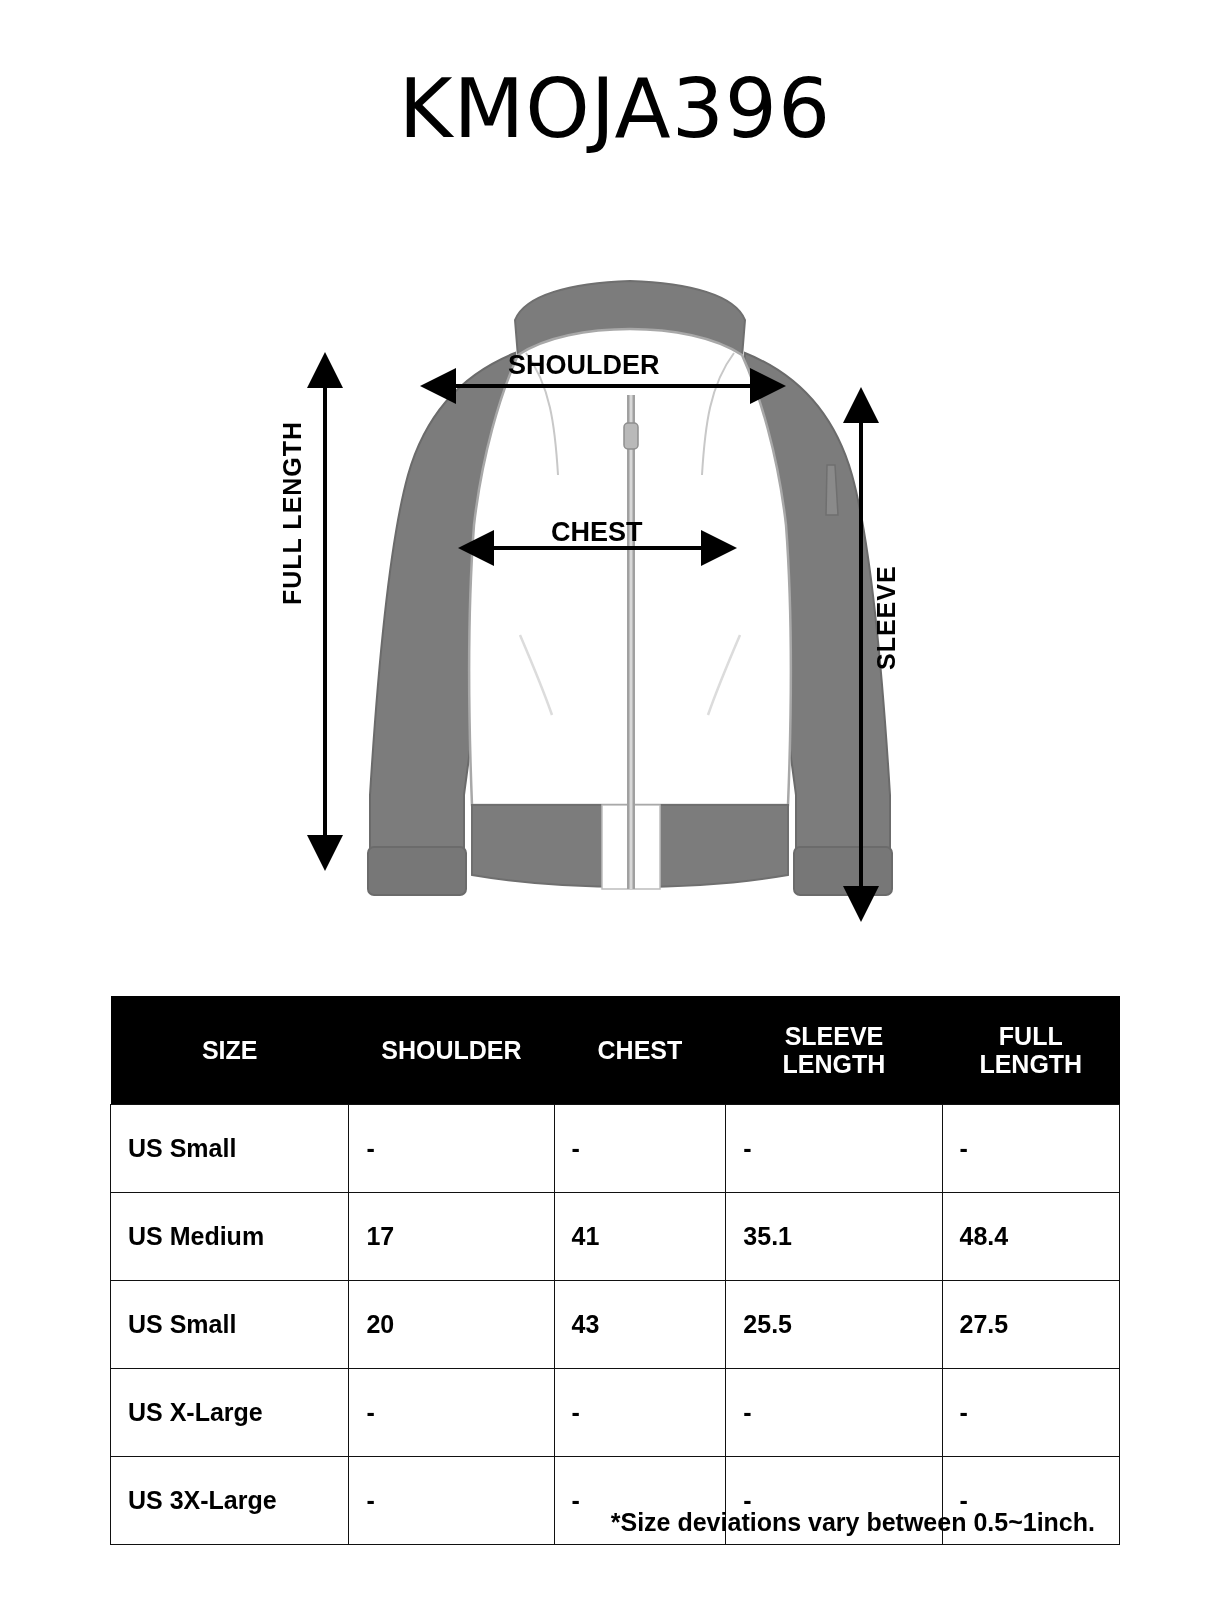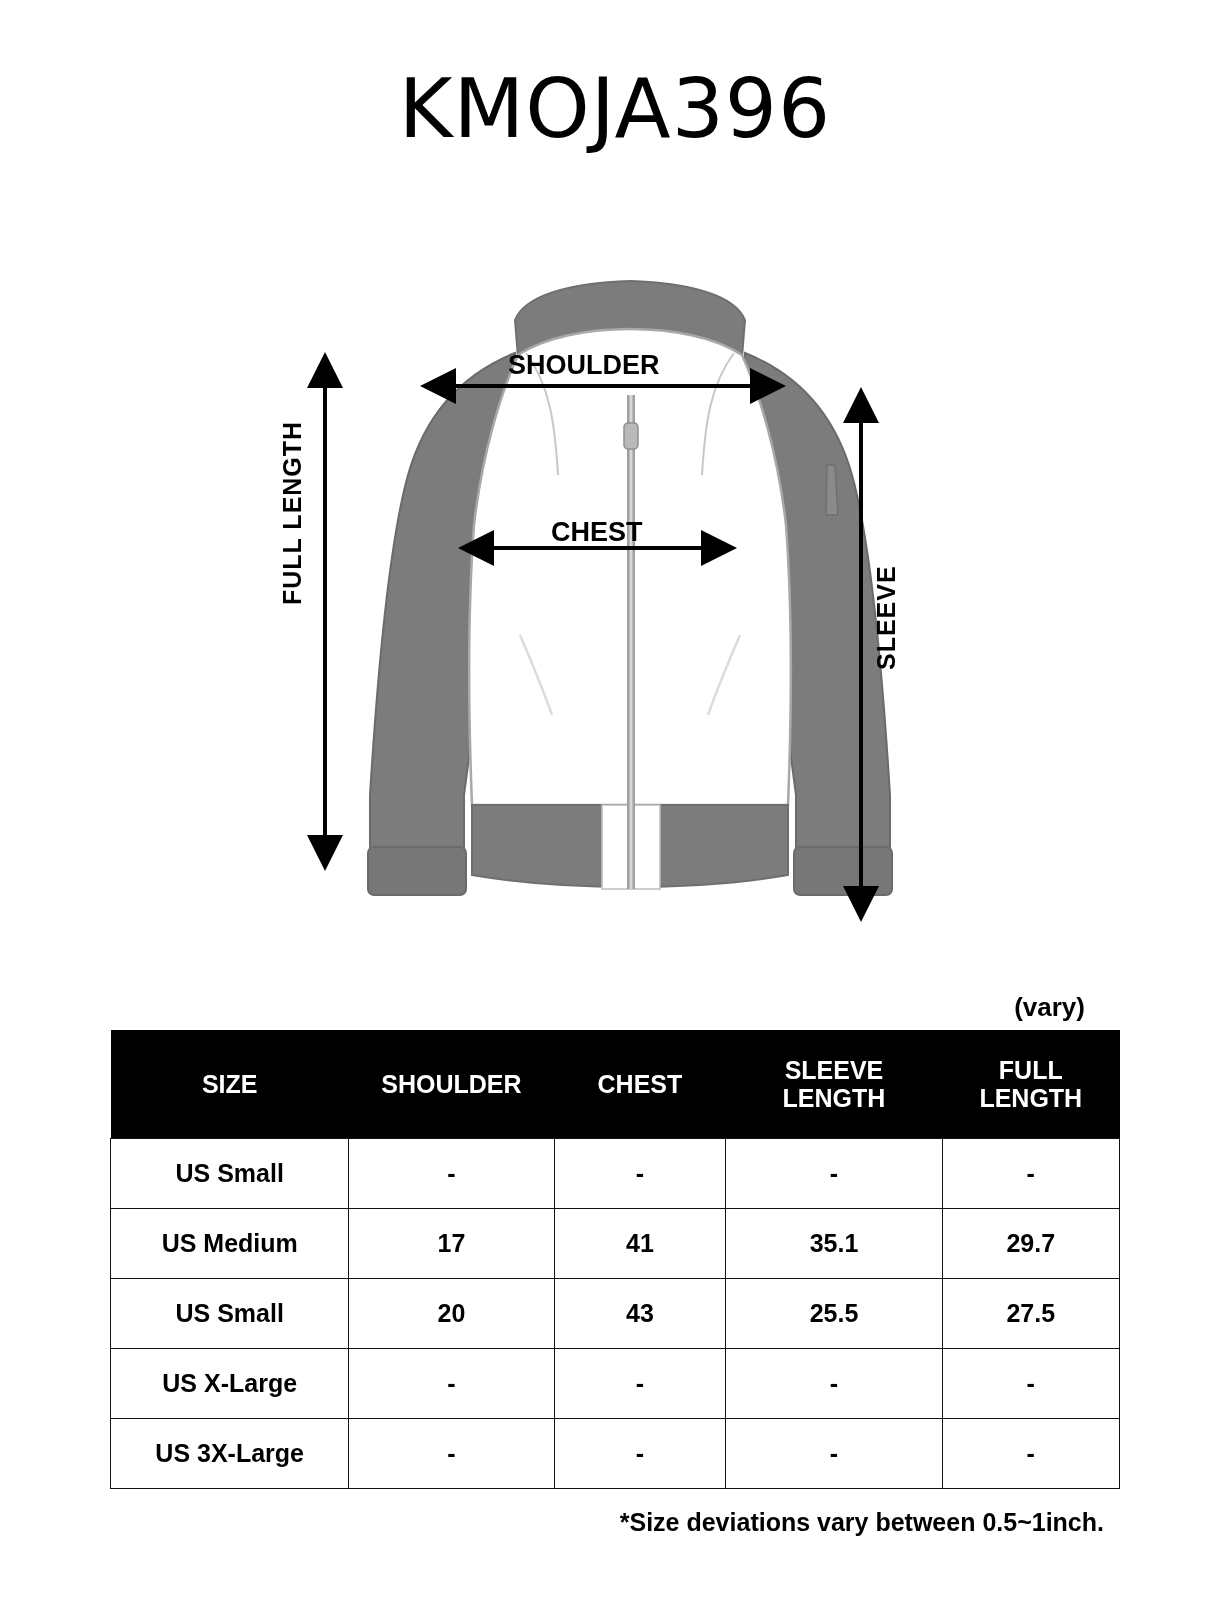--- a/index.html
+++ b/index.html
@@ -91,21 +91,21 @@
     position: absolute;
     top: 992px;
     right: 145px;
     font-size: 26px;
     font-weight: bold;
   }
 
   
   .table-wrap {
     position: absolute;
-    top: 1030px;
+    top: 996px;
     left: 110px;
     width: 980px;
   }
   table.size-table {
     border-collapse: collapse;
     width: 1010px;
     table-layout: fixed;
   }
   table.size-table th {
     background: #000000;
@@ -115,39 +115,39 @@
     text-align: center;
     padding: 12px 2px;
     line-height: 1.12;
     border: none;
   }
   table.size-table thead tr {
     height: 108px;
   }
   table.size-table td {
     border: 1.5px solid #111111;
-    text-align: center;
+    text-align: left;
     font-size: 25px;
     font-weight: bold;
     height: 53px;
-    padding: 8px;
+    padding: 17px;
   }
   table.size-table td.size-cell {
     font-size: 25px;
   }
   col.c-size { width: 215px; }
   col.c-sh   { width: 185px; }
   col.c-ch   { width: 155px; }
   col.c-sl   { width: 195px; }
   col.c-fl   { width: 160px; }
 
   .footnote {
     position: absolute;
     top: 1508px;
-    right: 126px;
+    right: 135px;
     font-size: 25px;
     font-weight: bold;
   }
 </style>
 </head>
 <body>
 
 <div class="page">
 
   <div class="title">KMOJA396</div>
@@ -245,21 +245,21 @@
           <td>-</td>
           <td>-</td>
           <td>-</td>
           <td>-</td>
         </tr>
         <tr>
           <td class="size-cell">US Medium</td>
           <td>17</td>
           <td>41</td>
           <td>35.1</td>
-          <td>29.7</td>
+          <td>48.4</td>
         </tr>
         <tr>
           <td class="size-cell">US Small</td>
           <td>20</td>
           <td>43</td>
           <td>25.5</td>
           <td>27.5</td>
         </tr>
         <tr>
           <td class="size-cell">US X-Large</td>

